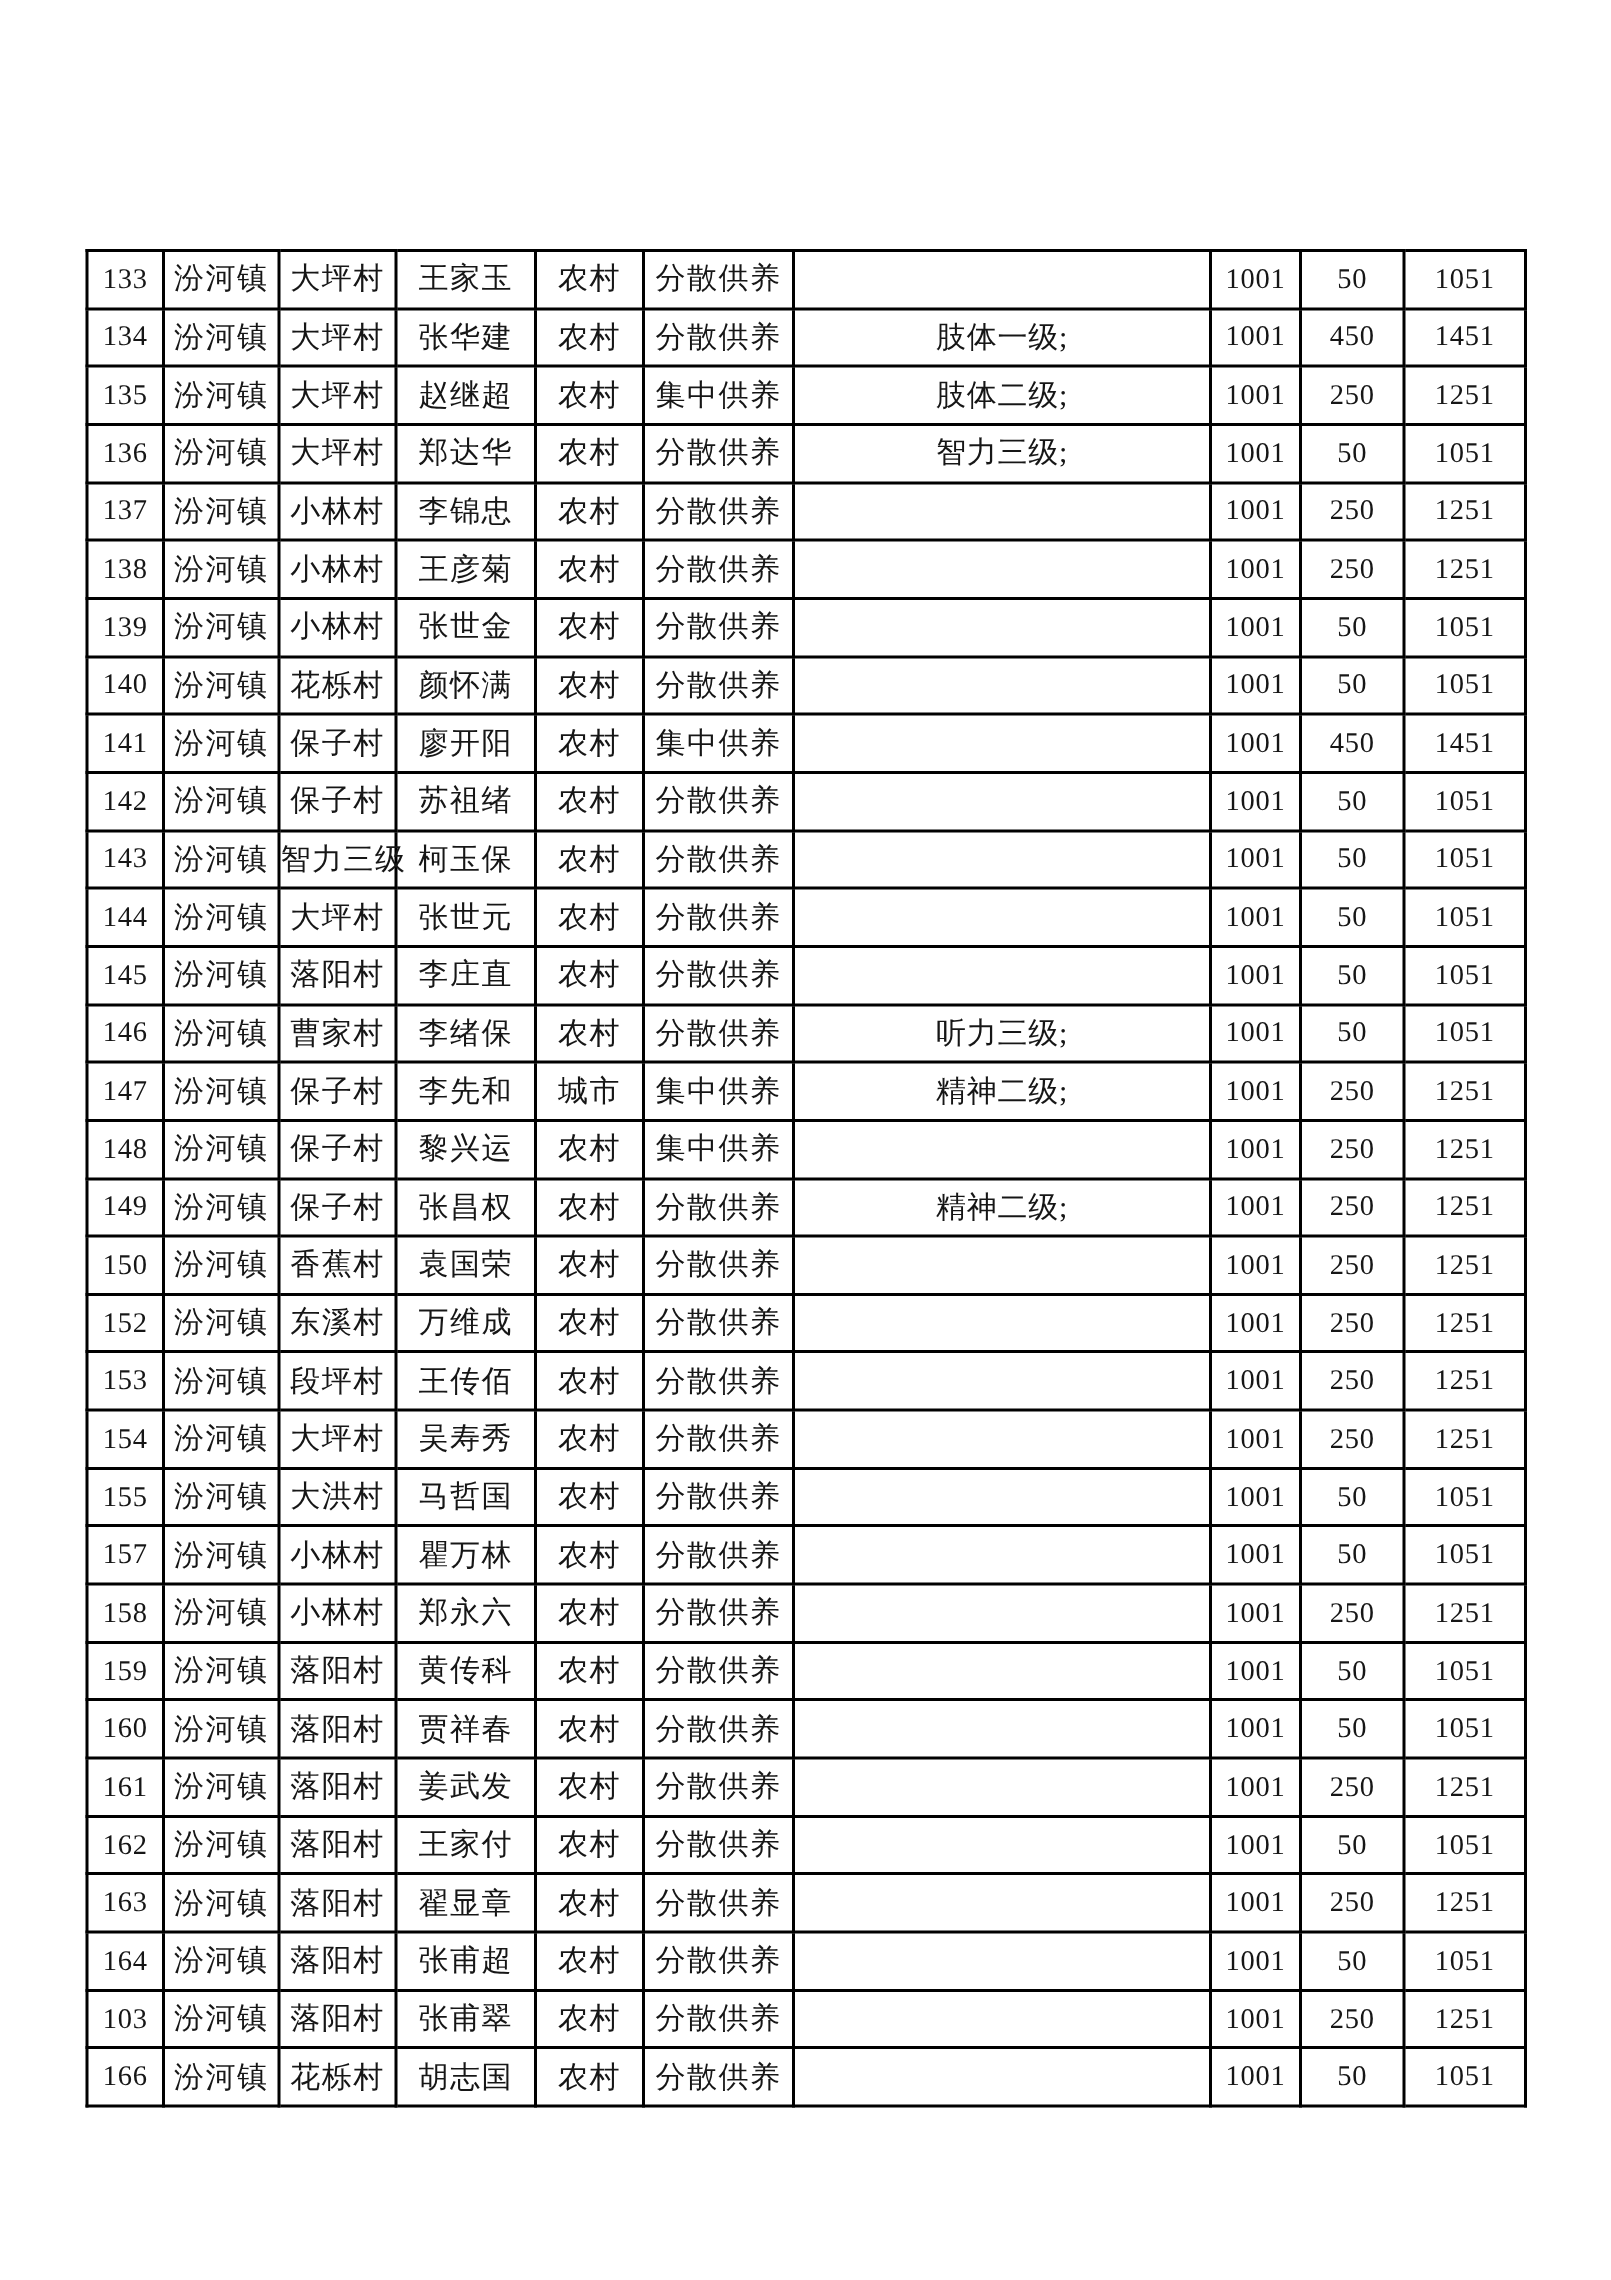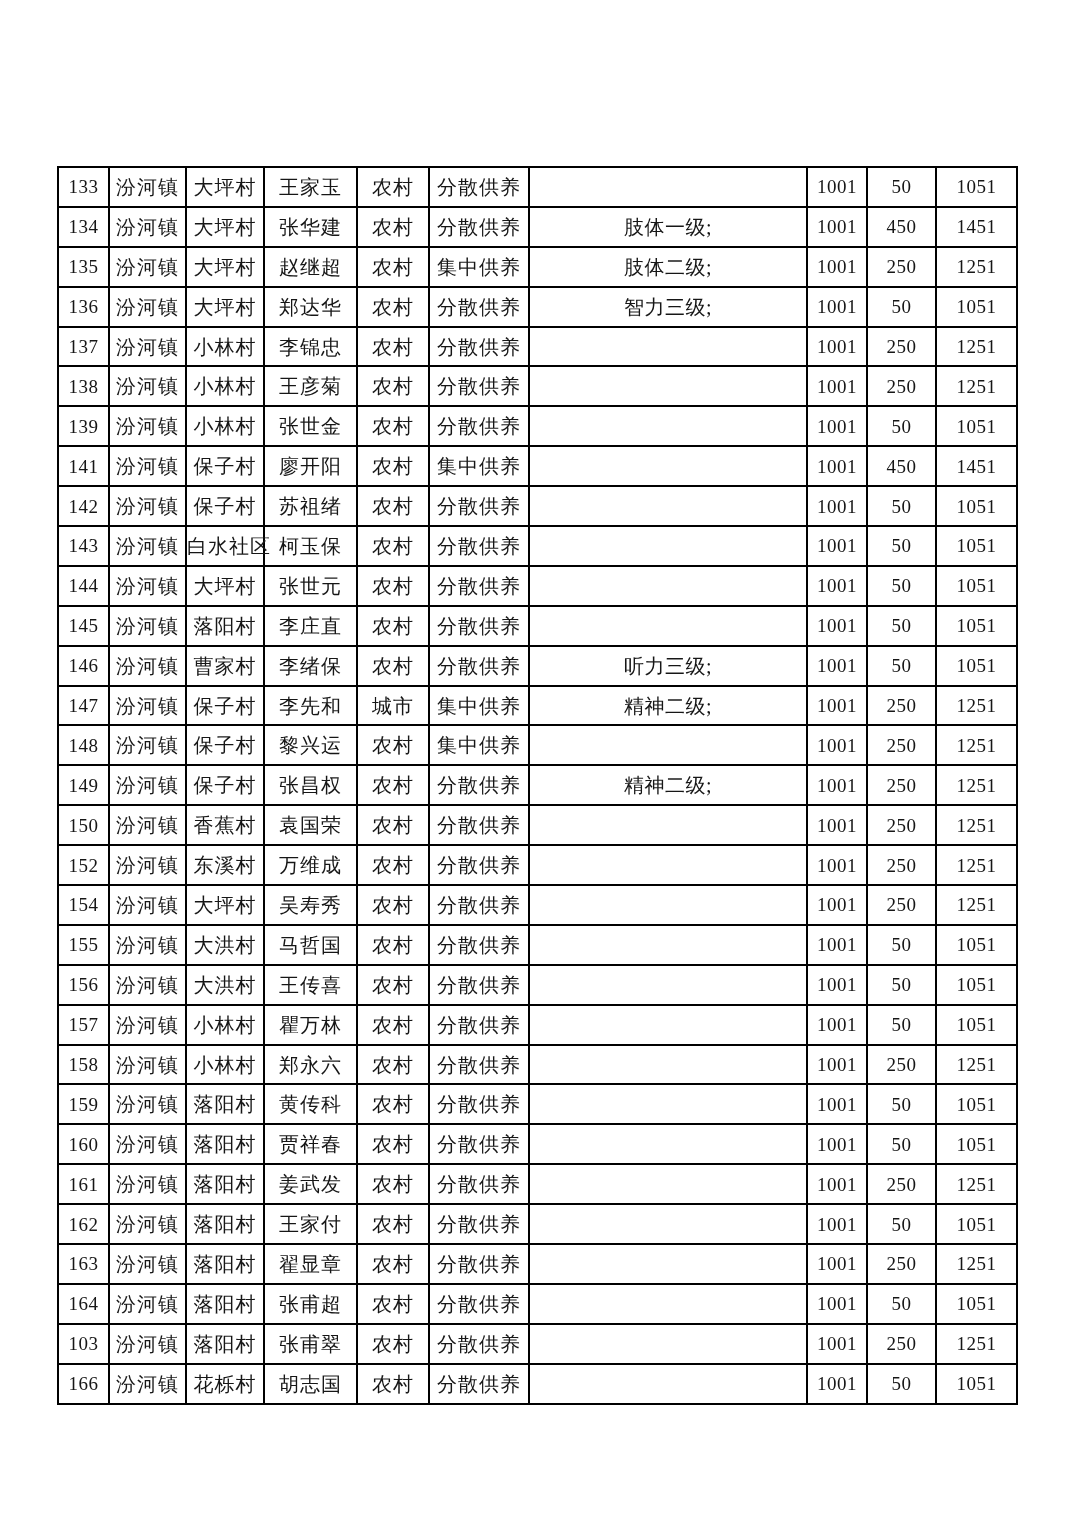--- a/index.html
+++ b/index.html
@@ -154,20 +154,32 @@
           <td class="col-2">小林村</td>
           <td class="col-3">张世金</td>
           <td class="col-4">农村</td>
           <td class="col-5">分散供养</td>
           <td class="col-6"></td>
           <td class="col-7">1001</td>
           <td class="col-8">50</td>
           <td class="col-9">1051</td>
         </tr>
         <tr>
+          <td class="col-0">140</td>
+          <td class="col-1">汾河镇</td>
+          <td class="col-2">花栎村</td>
+          <td class="col-3">颜怀满</td>
+          <td class="col-4">农村</td>
+          <td class="col-5">分散供养</td>
+          <td class="col-6"></td>
+          <td class="col-7">1001</td>
+          <td class="col-8">50</td>
+          <td class="col-9">1051</td>
+        </tr>
+        <tr>
           <td class="col-0">141</td>
           <td class="col-1">汾河镇</td>
           <td class="col-2">保子村</td>
           <td class="col-3">廖开阳</td>
           <td class="col-4">农村</td>
           <td class="col-5">集中供养</td>
           <td class="col-6"></td>
           <td class="col-7">1001</td>
           <td class="col-8">450</td>
           <td class="col-9">1451</td>
@@ -180,21 +192,21 @@
           <td class="col-4">农村</td>
           <td class="col-5">分散供养</td>
           <td class="col-6"></td>
           <td class="col-7">1001</td>
           <td class="col-8">50</td>
           <td class="col-9">1051</td>
         </tr>
         <tr>
           <td class="col-0">143</td>
           <td class="col-1">汾河镇</td>
-          <td class="col-2">白水社区</td>
+          <td class="col-2">智力三级</td>
           <td class="col-3">柯玉保</td>
           <td class="col-4">农村</td>
           <td class="col-5">分散供养</td>
           <td class="col-6"></td>
           <td class="col-7">1001</td>
           <td class="col-8">50</td>
           <td class="col-9">1051</td>
         </tr>
         <tr>
           <td class="col-0">144</td>
@@ -286,48 +298,48 @@
           <td class="col-2">东溪村</td>
           <td class="col-3">万维成</td>
           <td class="col-4">农村</td>
           <td class="col-5">分散供养</td>
           <td class="col-6"></td>
           <td class="col-7">1001</td>
           <td class="col-8">250</td>
           <td class="col-9">1251</td>
         </tr>
         <tr>
+          <td class="col-0">153</td>
+          <td class="col-1">汾河镇</td>
+          <td class="col-2">段坪村</td>
+          <td class="col-3">王传佰</td>
+          <td class="col-4">农村</td>
+          <td class="col-5">分散供养</td>
+          <td class="col-6"></td>
+          <td class="col-7">1001</td>
+          <td class="col-8">250</td>
+          <td class="col-9">1251</td>
+        </tr>
+        <tr>
           <td class="col-0">154</td>
           <td class="col-1">汾河镇</td>
           <td class="col-2">大坪村</td>
           <td class="col-3">吴寿秀</td>
           <td class="col-4">农村</td>
           <td class="col-5">分散供养</td>
           <td class="col-6"></td>
           <td class="col-7">1001</td>
           <td class="col-8">250</td>
           <td class="col-9">1251</td>
         </tr>
         <tr>
           <td class="col-0">155</td>
           <td class="col-1">汾河镇</td>
           <td class="col-2">大洪村</td>
           <td class="col-3">马哲国</td>
-          <td class="col-4">农村</td>
-          <td class="col-5">分散供养</td>
-          <td class="col-6"></td>
-          <td class="col-7">1001</td>
-          <td class="col-8">50</td>
-          <td class="col-9">1051</td>
-        </tr>
-        <tr>
-          <td class="col-0">156</td>
-          <td class="col-1">汾河镇</td>
-          <td class="col-2">大洪村</td>
-          <td class="col-3">王传喜</td>
           <td class="col-4">农村</td>
           <td class="col-5">分散供养</td>
           <td class="col-6"></td>
           <td class="col-7">1001</td>
           <td class="col-8">50</td>
           <td class="col-9">1051</td>
         </tr>
         <tr>
           <td class="col-0">157</td>
           <td class="col-1">汾河镇</td>

